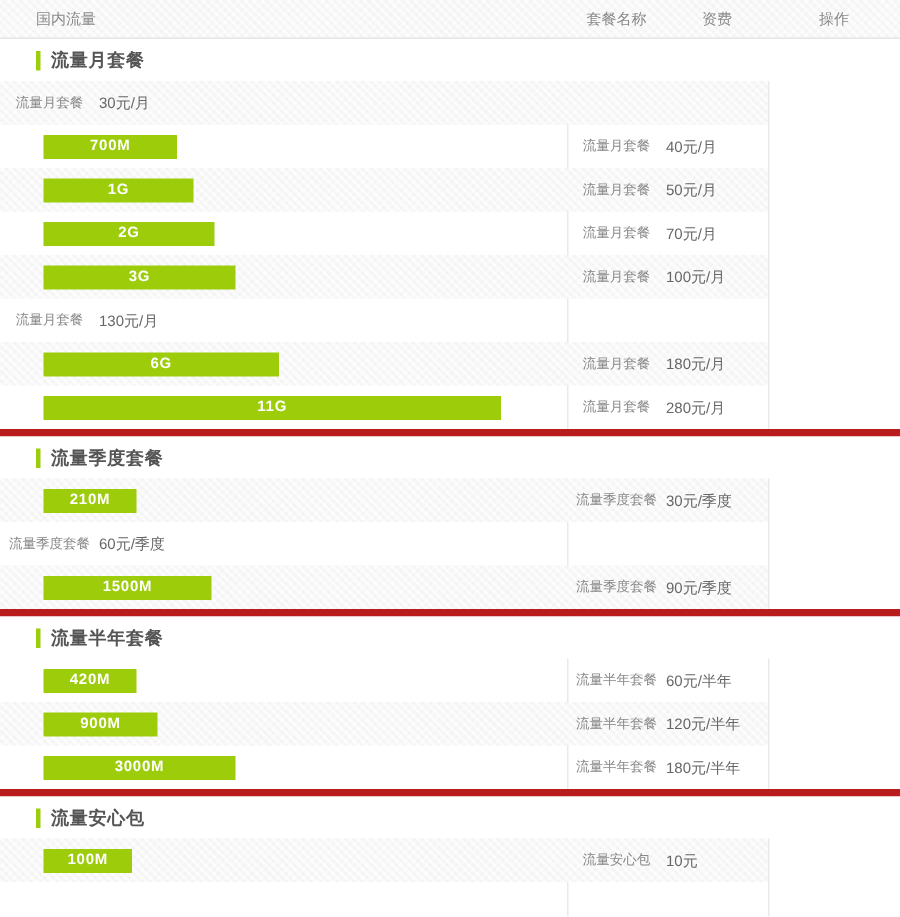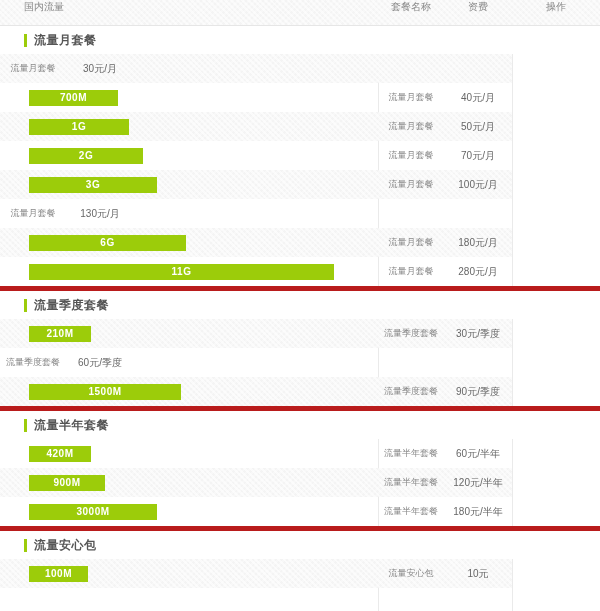--- a/index.html
+++ b/index.html
@@ -26,20 +26,21 @@
   
   .thead {
     position: relative;
     height: 25px;
     background: #f4f4f4;
     background-image:
       repeating-linear-gradient(45deg, rgba(255,255,255,.55) 0 2px, rgba(0,0,0,0) 2px 4px),
       repeating-linear-gradient(-45deg, rgba(255,255,255,.35) 0 2px, rgba(0,0,0,0) 2px 4px);
     border-bottom: 1px solid #e6e6e6;
     display: flex;
+    align-items: center;
   }
   .th {
     font-size: 10px;
     color: #888;
     white-space: nowrap;
   }
   .th-main  { width: 378px; padding-left: 24px; box-sizing: border-box; }
   .th-name  { width: 66px;  text-align: center; }
   .th-fee   { width: 68px;  text-align: center; }
   .th-act   { width: 88px;  text-align: center; }
@@ -121,21 +122,21 @@
     width: 66px;
     text-align: center;
     font-size: 9px;
     color: #888;
     white-space: nowrap;
   }
   .cell-fee {
     position: relative;
     z-index: 1;
     width: 68px;
-    text-align: center;
+    text-align: left;
     font-size: 10px;
     color: #666;
     white-space: nowrap;
   }
   .cell-act {
     position: relative;
     z-index: 1;
     width: 88px;
     text-align: center;
     font-size: 10px;
@@ -236,21 +237,21 @@
           <div class="cell-fee">30元/季度</div>
           <div class="cell-act"></div>
         </div>
         <div class="row">
           <div class="cell-name">流量季度套餐</div>
           <div class="cell-fee">60元/季度</div>
           <div class="cell-act"></div>
         </div>
         <div class="row striped">
           <div class="cell-bar">
-            <div class="bar" style="width: 152px;">1500M</div>
+            <div class="bar" style="width: 112px;">1500M</div>
           </div>
           <div class="cell-name">流量季度套餐</div>
           <div class="cell-fee">90元/季度</div>
           <div class="cell-act"></div>
         </div>
       </div>
       <div class="section">
         <div class="section-title">
           <span class="accent-bar"></span>
           <span class="section-title-text">流量半年套餐</span>

